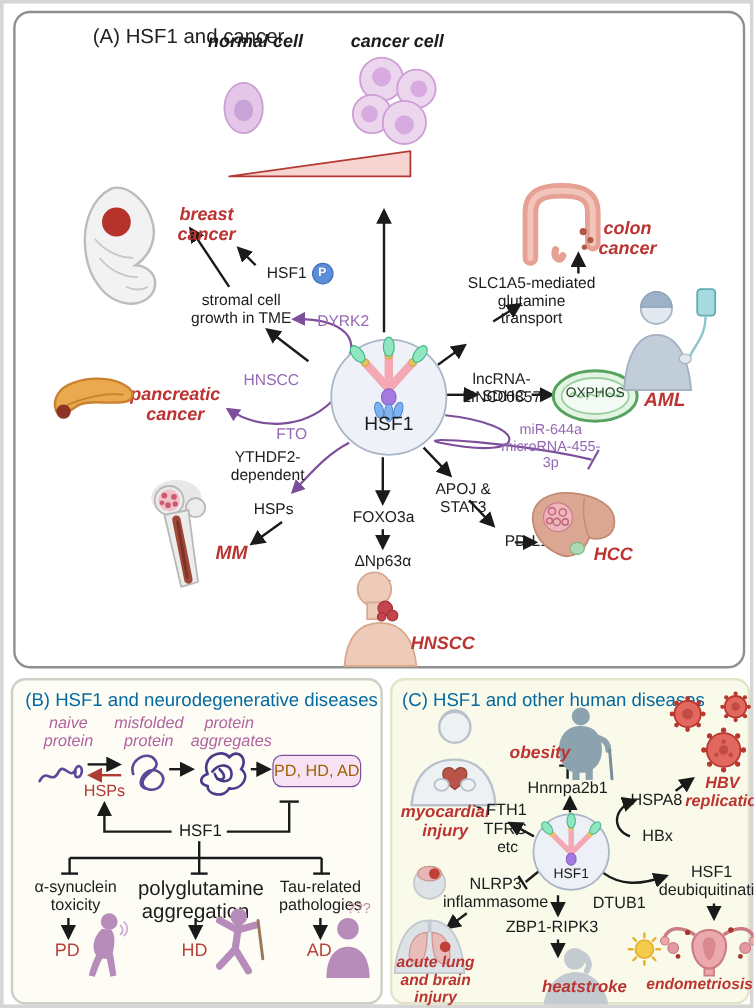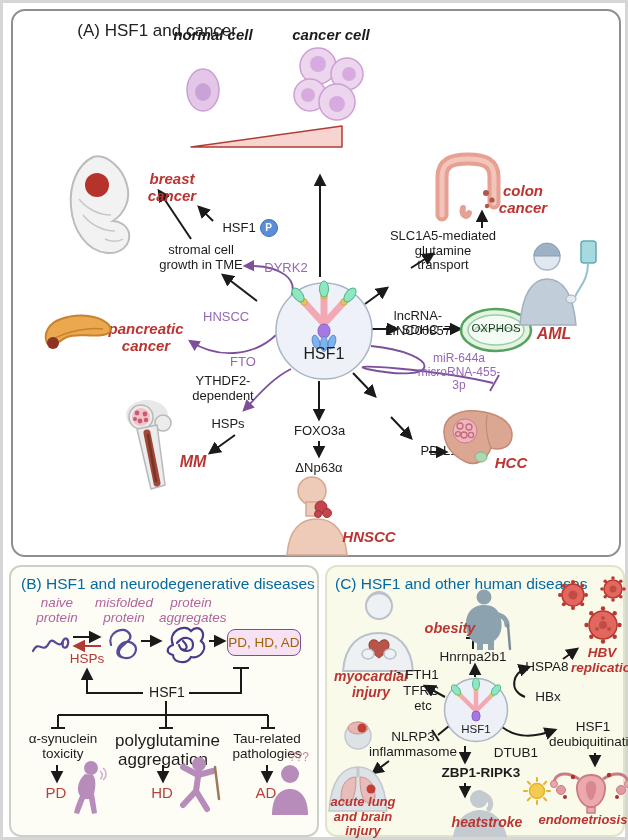--- a/index.html
+++ b/index.html
@@ -180,20 +180,21 @@
       <path d="M 2,80 C 4,56 14,44 32,44 C 50,44 60,58 62,80 Z"></path>
     </g>
     <g fill="#c4454b" stroke="#a03238" stroke-width="1">
       <circle cx="36" cy="32" r="6"></circle>
           <circle cx="42" cy="38" r="4.5"></circle>
           <circle cx="33" cy="39" r="3.5"></circle>
     </g>
   </svg>
   <div class="L bi red" style="left:326px;top:518px;width:60px;font-size:15px;">HNSCC</div>
 
+  <div class="L" style="left:330px;top:390px;width:86px;">APOJ &amp; STAT3</div>
   <div class="L" style="left:374px;top:433px;width:42px;margin-left:31px;">PD-L1</div>
 
   <svg width="74" height="70" style="left:428px;top:394px;">
     <path d="M 3,28 C 2,12 18,4 36,6 C 56,8 71,16 71,30 C 71,42 60,46 50,43 C 46,54 36,62 25,57 C 12,51 4,42 3,28 Z" fill="#dba793" stroke="#c38a74" stroke-width="1.5"></path>
     <path d="M 46,10 C 44,24 46,34 50,43" stroke="#c38a74" stroke-width="1.2" fill="none"></path>
     <circle cx="24" cy="26" r="12" fill="#f0b6be" stroke="#cc7a88" stroke-width="1"></circle>
     <g fill="none" stroke="#c06a7a" stroke-width="1.3">
       <circle cx="19" cy="21" r="3"></circle>
           <circle cx="28" cy="22" r="3"></circle>
           <circle cx="23" cy="30" r="3"></circle>
@@ -484,21 +485,21 @@
     <path d="M 2,92 C 4,62 15,48 31,48 C 47,48 58,62 60,92 Z" fill="#dde2e6" stroke="#c2c9cf" stroke-width="1.5"></path>
     <path d="M 31,48 L 31,58" stroke="#c2c9cf" stroke-width="3"></path>
     <path d="M 29,58 C 20,58 14,66 14,78 C 14,84 20,86 24,82 C 28,78 29,68 29,58 Z" fill="#e8bcba" stroke="#cc9490" stroke-width="1"></path>
     <path d="M 33,58 C 42,58 48,66 48,78 C 48,84 42,86 38,82 C 34,78 33,68 33,58 Z" fill="#e8bcba" stroke="#cc9490" stroke-width="1"></path>
     <circle cx="44" cy="70" r="4.5" fill="#c23f36"></circle>
   </svg>
   <div class="L bi red" style="left:0px;top:228px;width:72px;font-size:13px;">acute lung
 and brain
 injury</div>
 
-  <div class="L" style="left:113px;top:198px;width:82px;font-size:13.5px;font-weight:bold;">ZBP1-RIPK3</div>
+  <div class="L" style="left:92px;top:198px;width:82px;font-size:13.5px;">ZBP1-RIPK3</div>
 
   <svg width="72" height="50" style="left:118px;top:220px;">
     <circle cx="34" cy="12" r="9" fill="#c3cad0"></circle>
     <path d="M 8,50 C 10,34 20,24 34,23 C 48,23 58,32 62,50 Z" fill="#c3cad0"></path>
     <path d="M 44,22 C 48,16 44,10 40,8" stroke="#c3cad0" stroke-width="5" stroke-linecap="round" fill="none"></path>
   </svg>
   <svg width="28" height="28" style="left:196px;top:210px;">
     <circle cx="14" cy="14" r="7.5" fill="#f5cb4d" stroke="#e3b32e" stroke-width="1.5"></circle>
     <g stroke="#e3b32e" stroke-width="2" stroke-linecap="round">
       <path d="M 14,1 L 14,4"></path>

